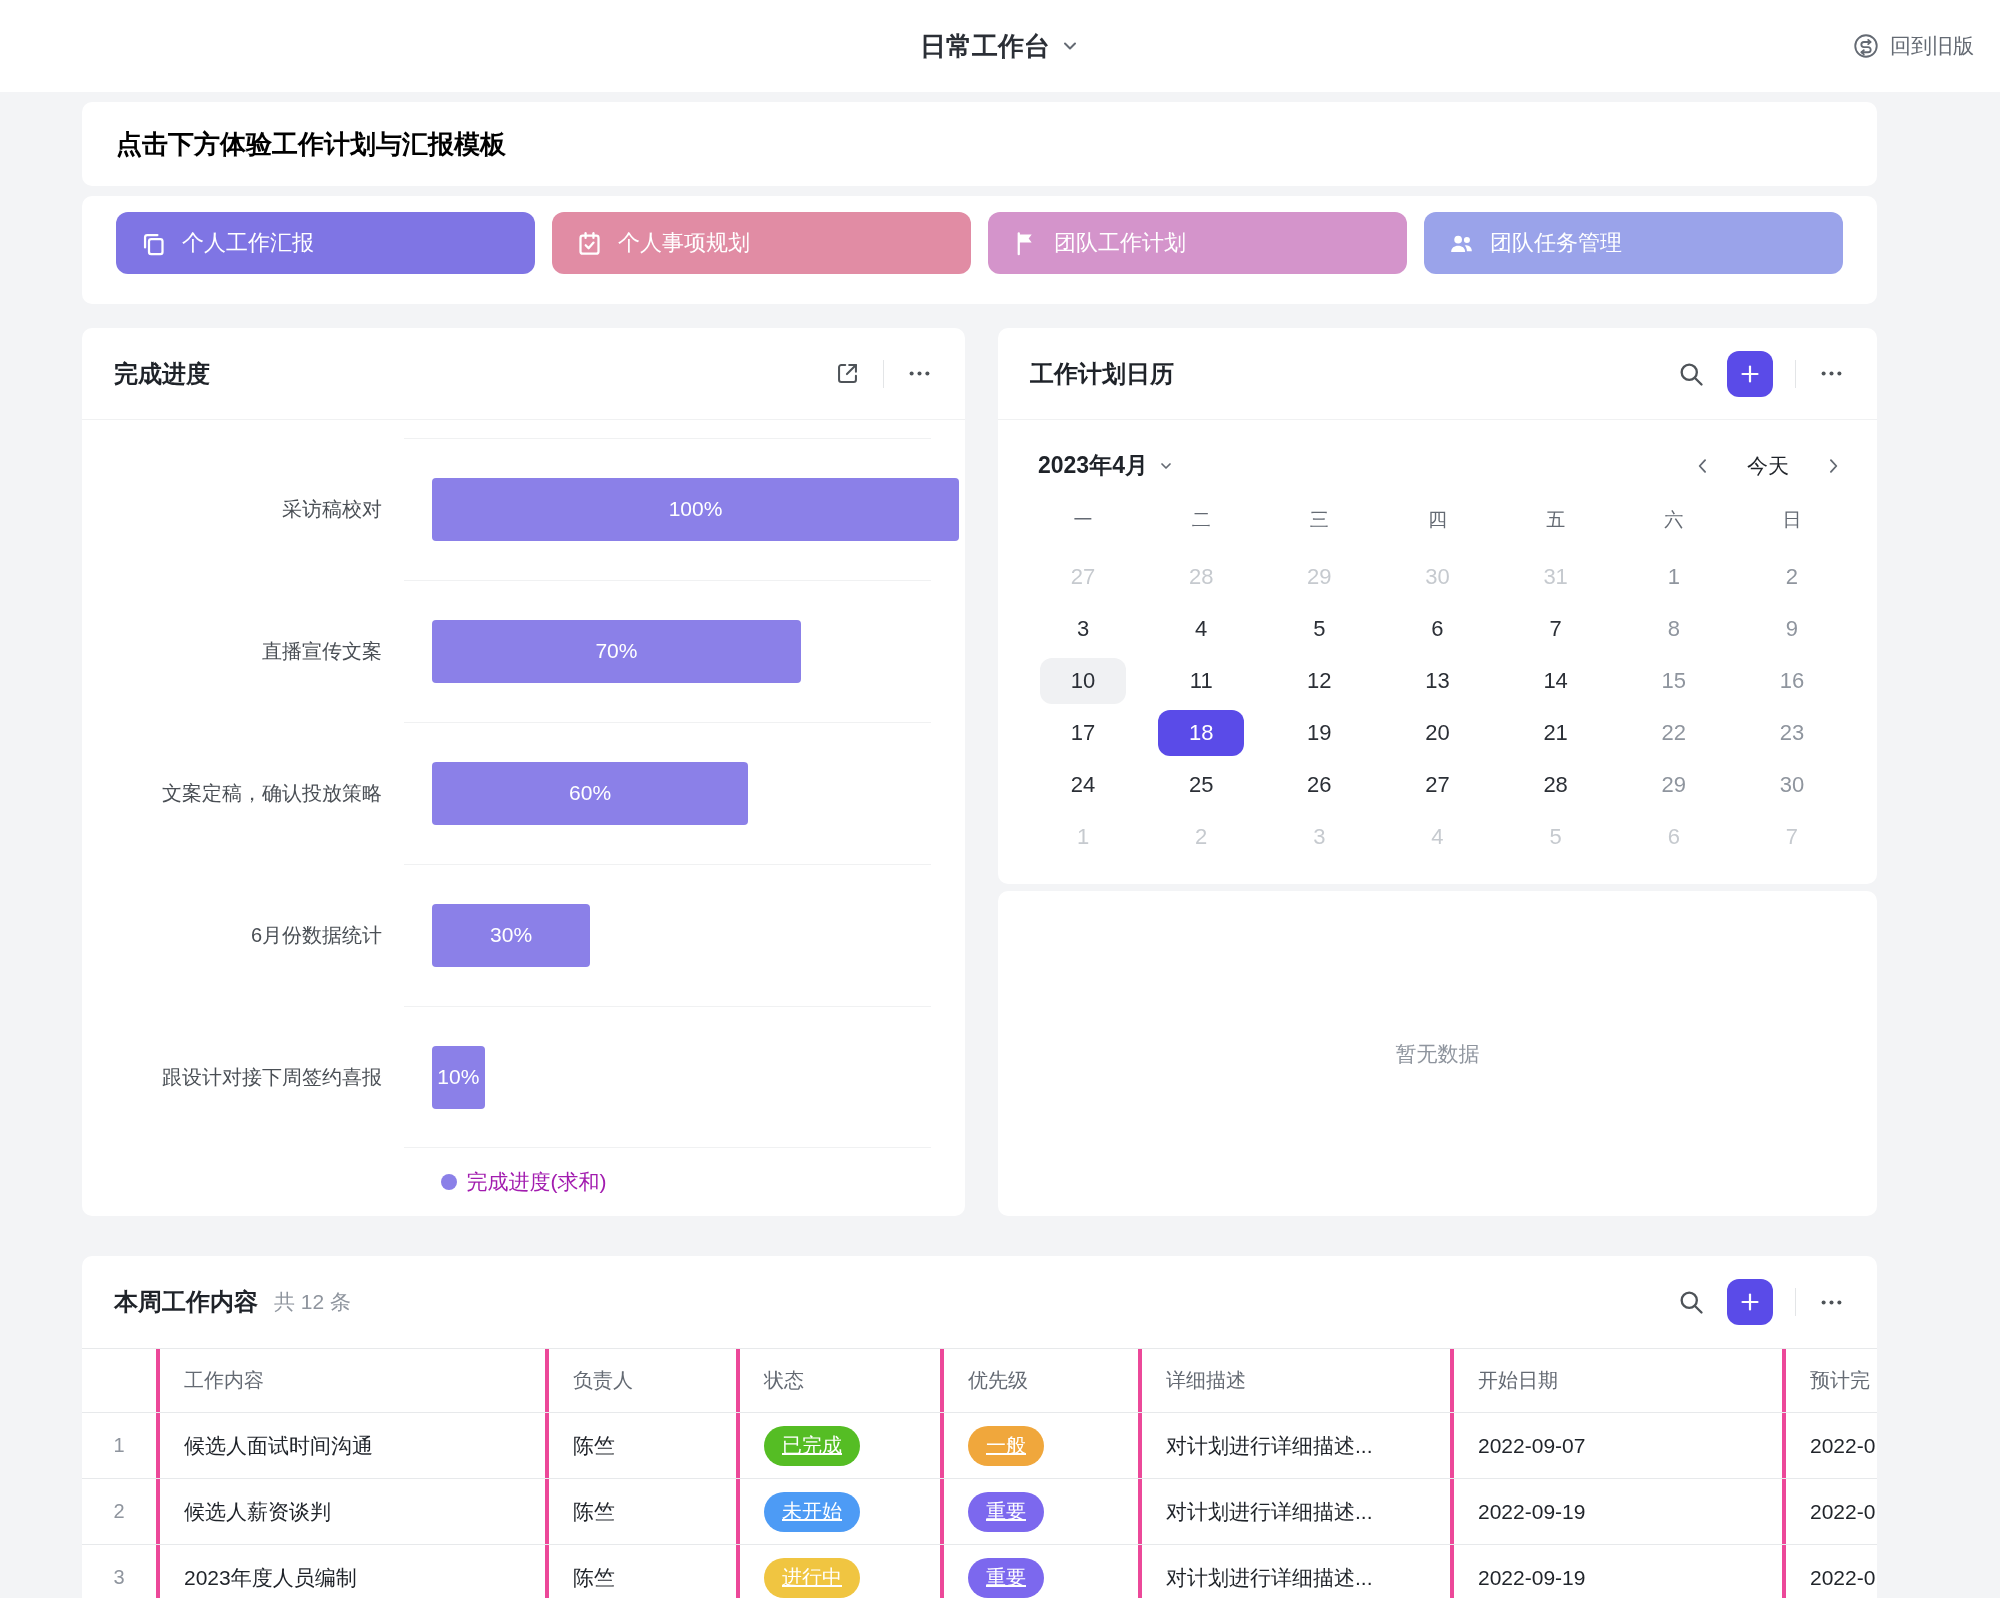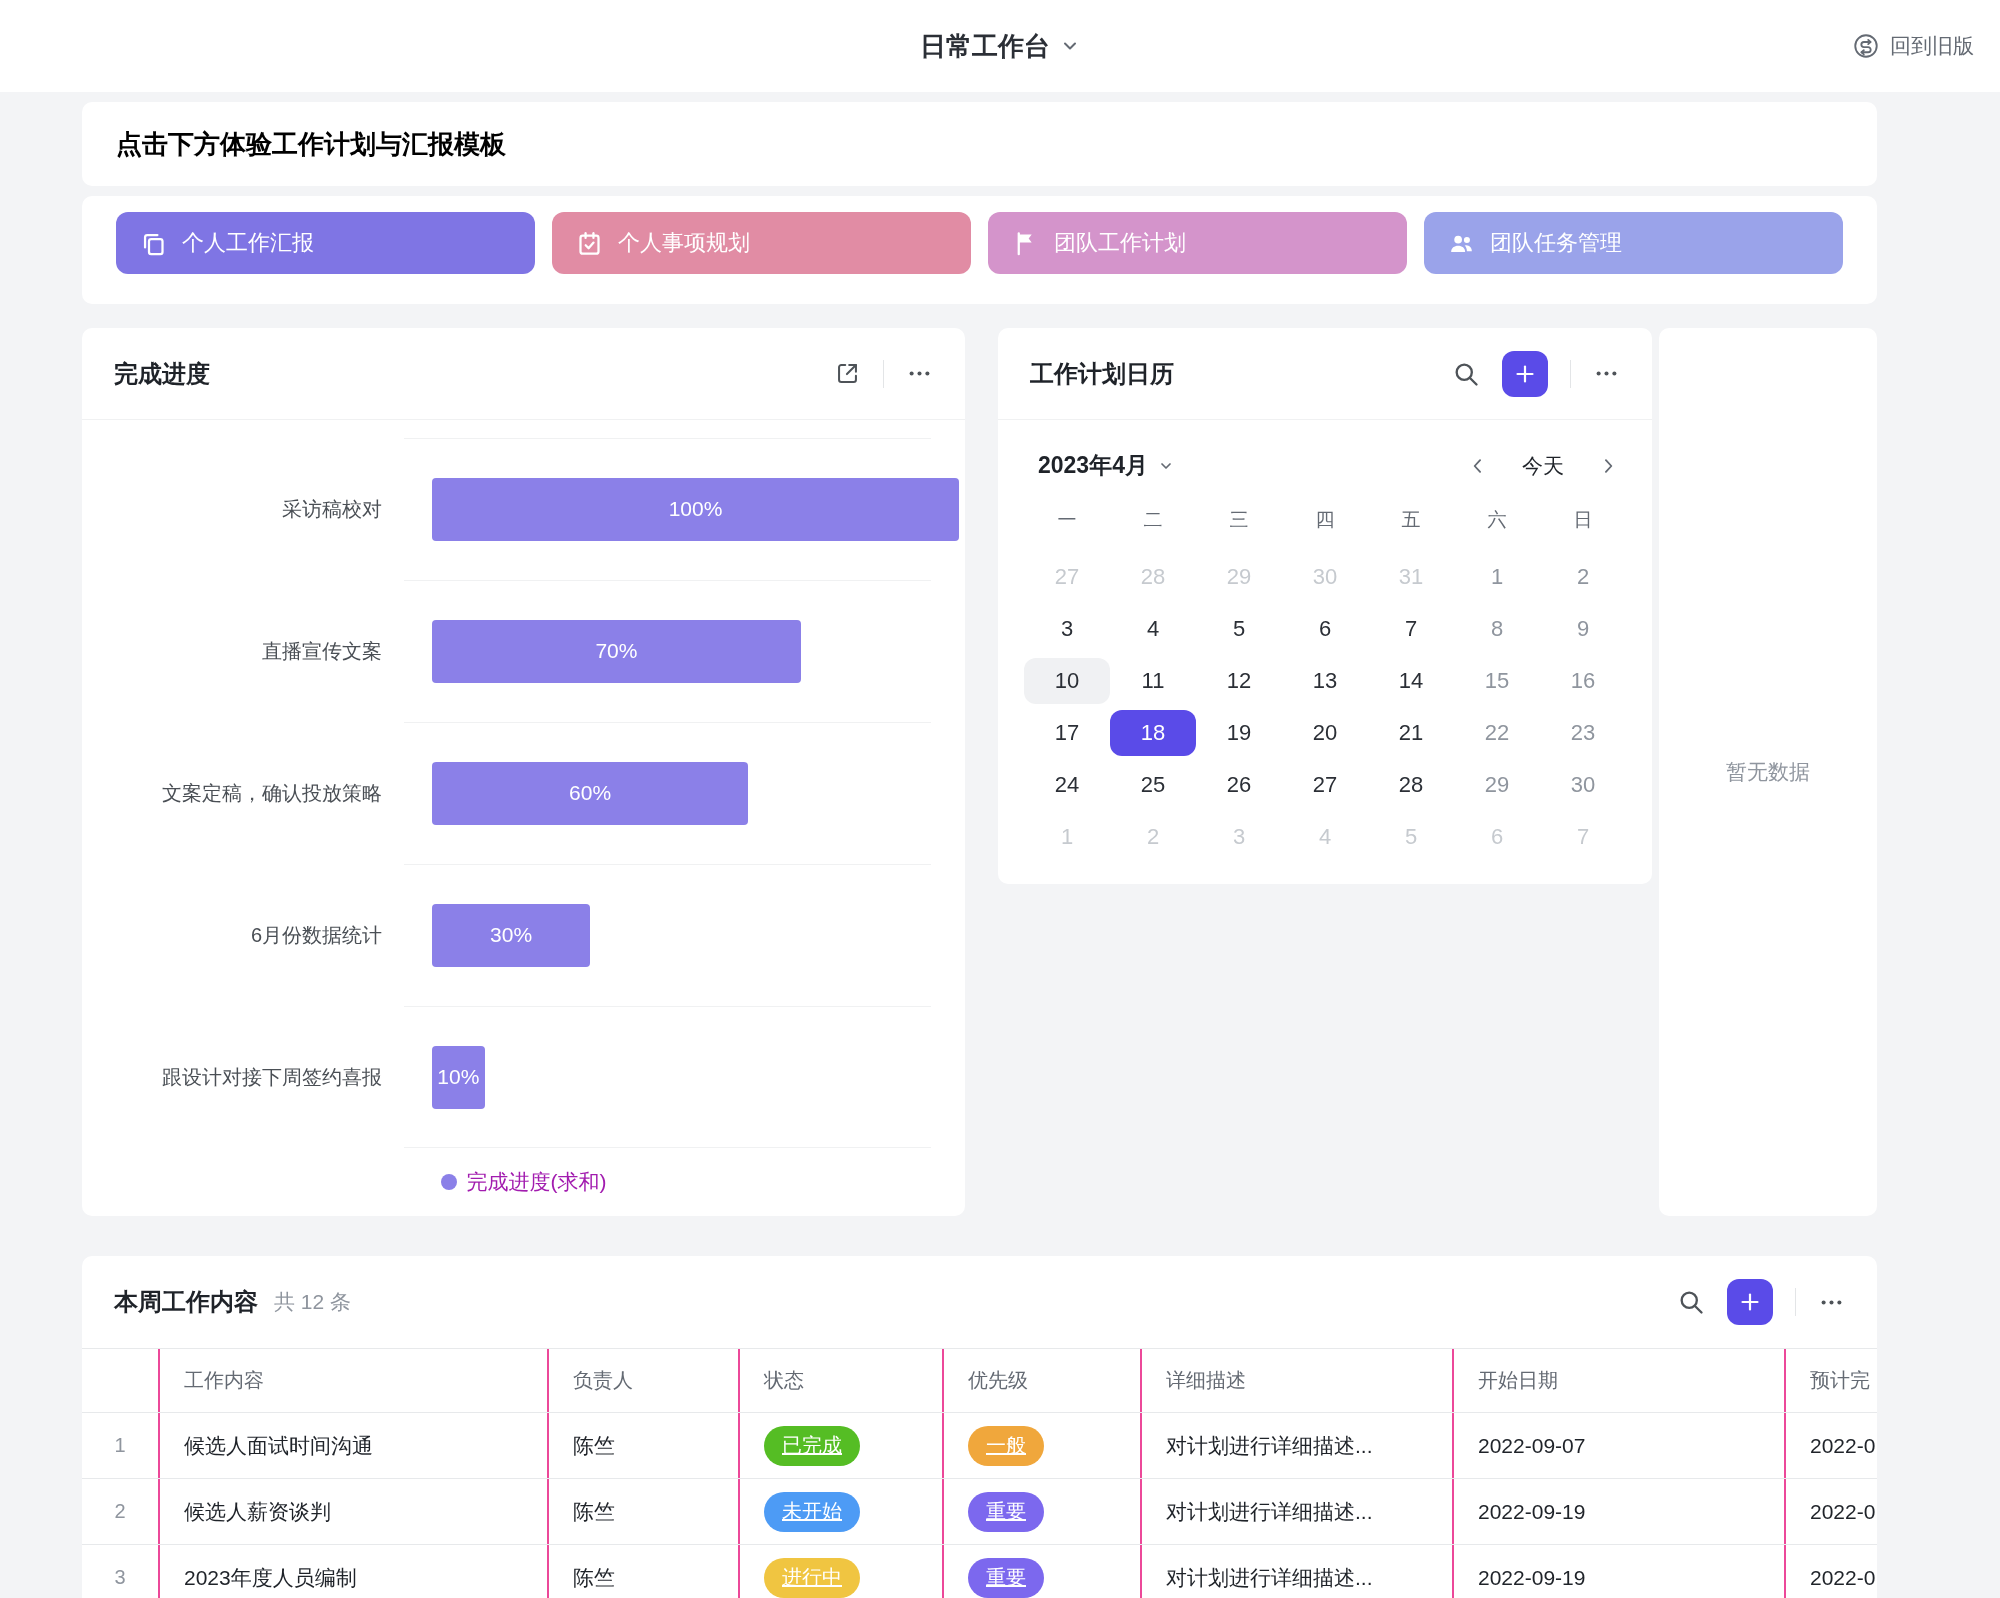--- a/index.html
+++ b/index.html
@@ -20,21 +20,21 @@
 
   .btn-card { padding:16px 34px 30px; display:flex; gap:17px; margin-bottom:24px; }
   .tpl-btn { flex:1; height:62px; border-radius:12px; display:flex; align-items:center; padding:0 24px; gap:15px; color:#fff; font-size:22px; font-weight:500; cursor:pointer; }
   .tpl-btn[data-kind="purple"] { background:#7F75E4; }
   .tpl-btn[data-kind="pink"]   { background:#E18CA4; }
   .tpl-btn[data-kind="rose"]   { background:#D494CB; }
   .tpl-btn[data-kind="blue"]   { background:#9AA3EA; }
 
   .row2 { display:flex; gap:33px; margin-bottom:40px; }
   .progress-card { width:883px; height:888px; display:flex; flex-direction:column; }
-  .right-col { flex:1; display:flex; gap:7px; }
+  .right-col { flex:1; display:flex; flex-direction:column; gap:7px; }
   .calendar-card { height:556px; }
   .empty-card { flex:1; display:flex; align-items:center; justify-content:center; }
   .empty-text { font-size:21px; color:#8F959E; }
 
   
   .card-header { height:92px; flex:none; display:flex; align-items:center; padding:0 32px; border-bottom:1px solid #F0F1F2; }
   .card-title { font-size:24px; font-weight:700; color:#1F2329; }
   .count-label { margin-left:16px; font-size:21px; color:#8F959E; }
   .spacer { flex:1; }
   .hicons { display:flex; align-items:center; gap:22px; }
@@ -66,21 +66,21 @@
   .cal-pill { min-width:86px; height:46px; line-height:46px; text-align:center; border-radius:12px; font-size:22px; color:#2B2F36; cursor:pointer; }
   .cal-pill[data-type="prev"], .cal-pill[data-type="next"] { color:#C6CACF; }
   .cal-pill[data-type="weekend"] { color:#8F959E; }
   .cal-pill[data-type="today"] { background:#F0F1F3; }
   .cal-pill[data-type="selected"] { background:#5A4BE8; color:#fff; font-weight:500; }
 
   
   .table-card { min-height:400px; }
   .table-wrap { overflow:hidden; border-top:1px solid #E7E9EB; }
   .t-row { display:grid; grid-template-columns:78px 389px 191px 204px 198px 312px 332px 200px; width:1904px; border-bottom:1px solid #E7E9EB; }
-  .t-row > div { display:flex; align-items:center; padding-left:24px; border-right:2px solid #ec4899; white-space:nowrap; overflow:hidden; }
+  .t-row > div { display:flex; align-items:center; padding-left:24px; border-right:4px solid #ec4899; white-space:nowrap; overflow:hidden; }
   .t-head { height:64px; }
   .t-head > div { font-size:20px; color:#646A73; }
   .t-body { height:66px; background:#fff; }
   .t-num { justify-content:center; padding-left:0 !important; font-size:20px; color:#8F959E; }
   .t-cell { font-size:21px; color:#1F2329; }
   .badge { display:inline-flex; align-items:center; height:40px; padding:0 18px; border-radius:22px; color:#fff; font-size:20px;text-decoration:underline; }
   .badge[data-kind="done"]      { background:#55BD24; }
   .badge[data-kind="todo"]      { background:#4D9BF5; }
   .badge[data-kind="doing"]     { background:#F0C541; }
   .badge[data-kind="normal"]    { background:#F0A73C; }

